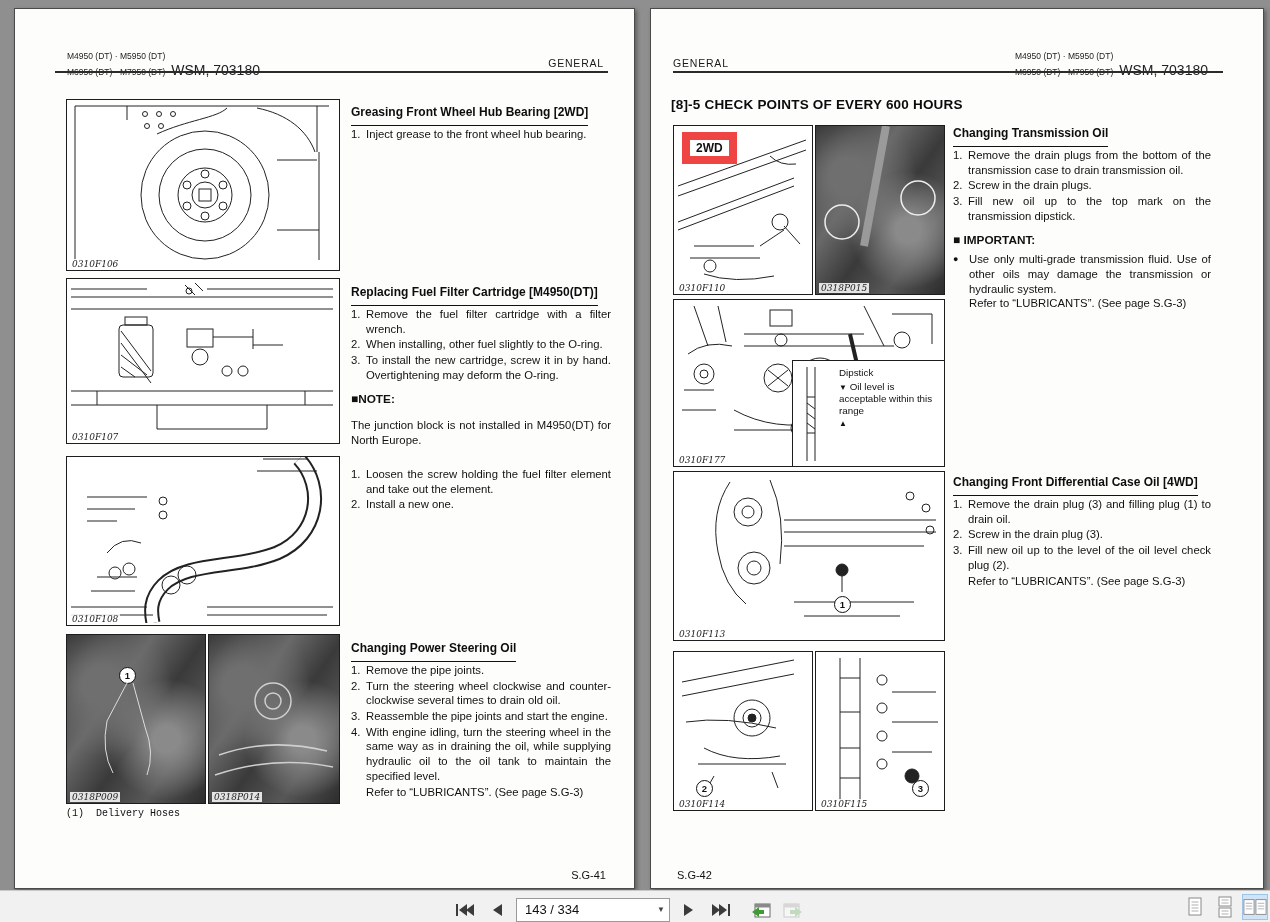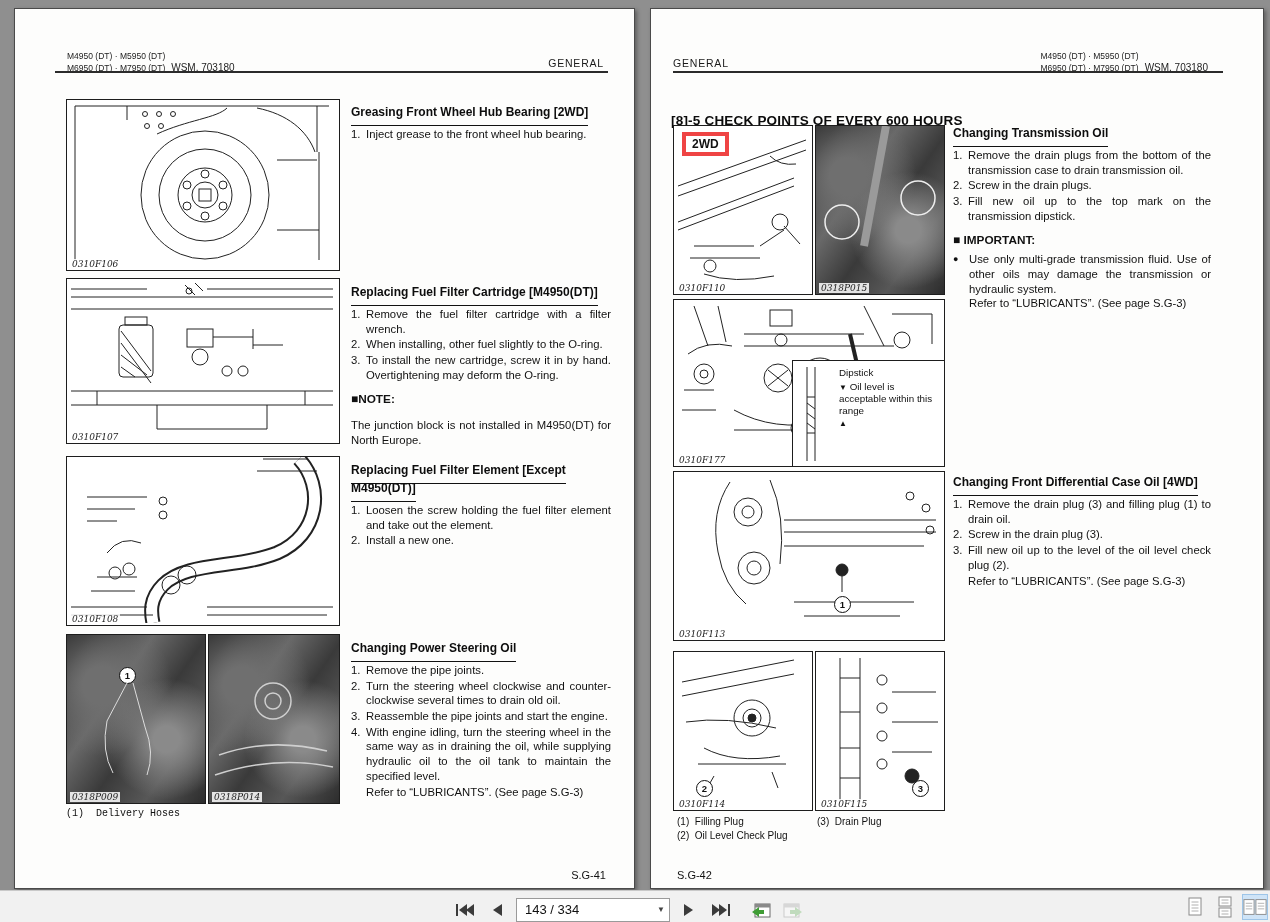--- a/index.html
+++ b/index.html
@@ -11,21 +11,21 @@
   }
   .page{
     position:absolute;top:8px;height:879px;background:#fdfdfc;
     border:1px solid #4a4a4a;box-shadow:2px 2px 4px rgba(0,0,0,.35);
   }
   #left-page{left:14px;width:619px;}
   #right-page{left:650px;width:612px;}
 
   
   .hdr-models{position:absolute;font-size:8.5px;line-height:1.25;color:#222;white-space:nowrap;}
-  .hdr-wsm{font-size:10px;color:#222;margin-left:6px;}
+  .hdr-wsm{font-size:14px;color:#222;margin-left:6px;}
   .hdr-section{position:absolute;font-size:10.5px;font-weight:normal;letter-spacing:.8px;color:#1a1a1a;}
   .hdr-rule{position:absolute;left:40px;right:26px;top:62px;border-top:2px solid #2b2b2b;}
 
   
   .sec{position:absolute;width:260px;}
   .sec-title{font-size:12px;font-weight:bold;color:#0d0d0d;display:inline;border-bottom:1.4px solid #111;padding-bottom:6px;}
   .steps{margin-top:7px;}
   .step{display:flex;font-size:11.3px;line-height:1.3;margin-bottom:1px;}
   .step .num{width:15px;flex:none;}
   .step .txt{flex:1;text-align:justify;}
@@ -48,21 +48,21 @@
     background:
       radial-gradient(circle at 72% 62%, #8a8a8a 0 9%, rgba(0,0,0,0) 42%),
       radial-gradient(circle at 25% 30%, #6f6f6f 0 12%, rgba(0,0,0,0) 45%),
       linear-gradient(125deg,#2e2e2e 8%,#696969 34%,#3a3a3a 55%,#575757 76%,#2c2c2c);
   }
   .circnum{
     position:absolute;width:15px;height:15px;border:1.3px solid #111;border-radius:50%;
     background:#fff;font-size:9.5px;line-height:15px;text-align:center;font-weight:bold;color:#111;
   }
   .tag2wd{
-    position:absolute;left:8px;top:6px;border:4px solid #ef4444;background:#fff;
+    position:absolute;left:8px;top:6px;border:8px solid #ef4444;background:#fff;
     font-size:12px;font-weight:bold;padding:1px 6px;color:#111;
   }
   .inset{
     position:absolute;right:-2px;bottom:-2px;width:152px;height:106px;background:#fff;
     border:1.6px solid #1d1d1d;font-size:9.8px;line-height:1.22;color:#111;margin-left:48px;
   }
   .inset .dip{position:absolute;left:10px;top:6px;bottom:6px;width:16px;}
   .inset .itxt{position:absolute;left:46px;top:6px;right:4px;}
   .inset .arrow{font-size:8px;}
   .caption-row{position:absolute;font-size:10px;line-height:1.35;color:#111;}
@@ -204,21 +204,20 @@
       <div class="step">
           <span class="num">3.</span>
           <span class="txt">To install the new cartridge, screw it in by hand. Overtightening may deform the O-ring.</span>
         </div>
     </div>
     <div class="note-label">■NOTE:</div>
     <div class="note-text">The junction block is not installed in M4950(DT) for North Europe.</div>
   </div>
 
   <div class="sec" style="left:336px;top:451px;">
-    <span class="sec-title">Replacing Fuel Filter Element [Except M4950(DT)]</span>
     <div class="steps">
       <div class="step">
           <span class="num">1.</span>
           <span class="txt">Loosen the screw holding the fuel filter element and take out the element.</span>
         </div>
       <div class="step">
           <span class="num">2.</span>
           <span class="txt">Install a new one.</span>
         </div>
     </div>
@@ -251,21 +250,21 @@
 </div>
 
 <div class="page" id="right-page">
   <div class="hdr-section" style="left:22px;top:48px;">GENERAL</div>
   <div class="hdr-models" style="right:55px;top:42px;text-align:left;">
     <span>M4950 (DT) · M5950 (DT)</span><br>
     <span>M6950 (DT) · M7950 (DT)</span><span class="hdr-wsm">WSM, 703180</span>
   </div>
   <div class="hdr-rule" style="left:22px;right:40px;"></div>
 
-  <div class="big-title" style="left:20px;top:104px;">[8]-5 CHECK POINTS OF EVERY 600 HOURS</div>
+  <div class="big-title" style="left:20px;top:88px;">[8]-5 CHECK POINTS OF EVERY 600 HOURS</div>
 
   <div class="fig" style="left:22px;top:116px;width:138px;height:168px;">
     <svg width="136" height="166" viewBox="0 0 136 166" stroke="#222" fill="none" stroke-width="1">
       <path d="M4 60 L132 14 M4 70 L132 24 M4 96 L120 52 M4 104 L120 60"></path>
       <path d="M96 30 q10 10 26 8 M20 120 h60 M16 132 h70 M86 120 l24 -16"></path>
       <circle cx="106" cy="96" r="8"></circle>
         <circle cx="36" cy="140" r="6"></circle>
       <path d="M110 100 l16 18 M30 148 q30 10 70 2"></path>
     </svg>
     <span class="tag2wd">2WD</span>
@@ -350,31 +349,20 @@
         <circle cx="66" cy="112" r="5"></circle>
       <path d="M76 40 h44 M76 70 h46 M76 100 h40"></path>
       <circle cx="96" cy="124" r="7" fill="#222"></circle>
       <path d="M96 124 l14 14"></path>
     </svg>
     <span class="circnum" style="left:96px;top:128px;">3</span>
     <span class="figlabel"></span>
     <span class="figlabel">0310F115</span>
   </div>
 
-  <div class="caption-row" style="left:26px;top:806px;width:280px;">
-    <div style="display:flex;">
-      <div style="width:140px;">
-        <div class="cap"><span>(1)</span>&nbsp;&nbsp;<span>Filling Plug</span></div>
-        <div class="cap"><span>(2)</span>&nbsp;&nbsp;<span>Oil Level Check Plug</span></div>
-      </div>
-      <div>
-        <div class="cap"><span>(3)</span>&nbsp;&nbsp;<span>Drain Plug</span></div>
-      </div>
-    </div>
-  </div>
 
   <div class="sec" style="left:302px;top:114px;width:258px;">
     <span class="sec-title">Changing Transmission Oil</span>
     <div class="steps">
       <div class="step">
           <span class="num">1.</span>
           <span class="txt">Remove the drain plugs from the bottom of the transmission case to drain transmission oil.</span>
         </div>
       <div class="step">
           <span class="num">2.</span>

